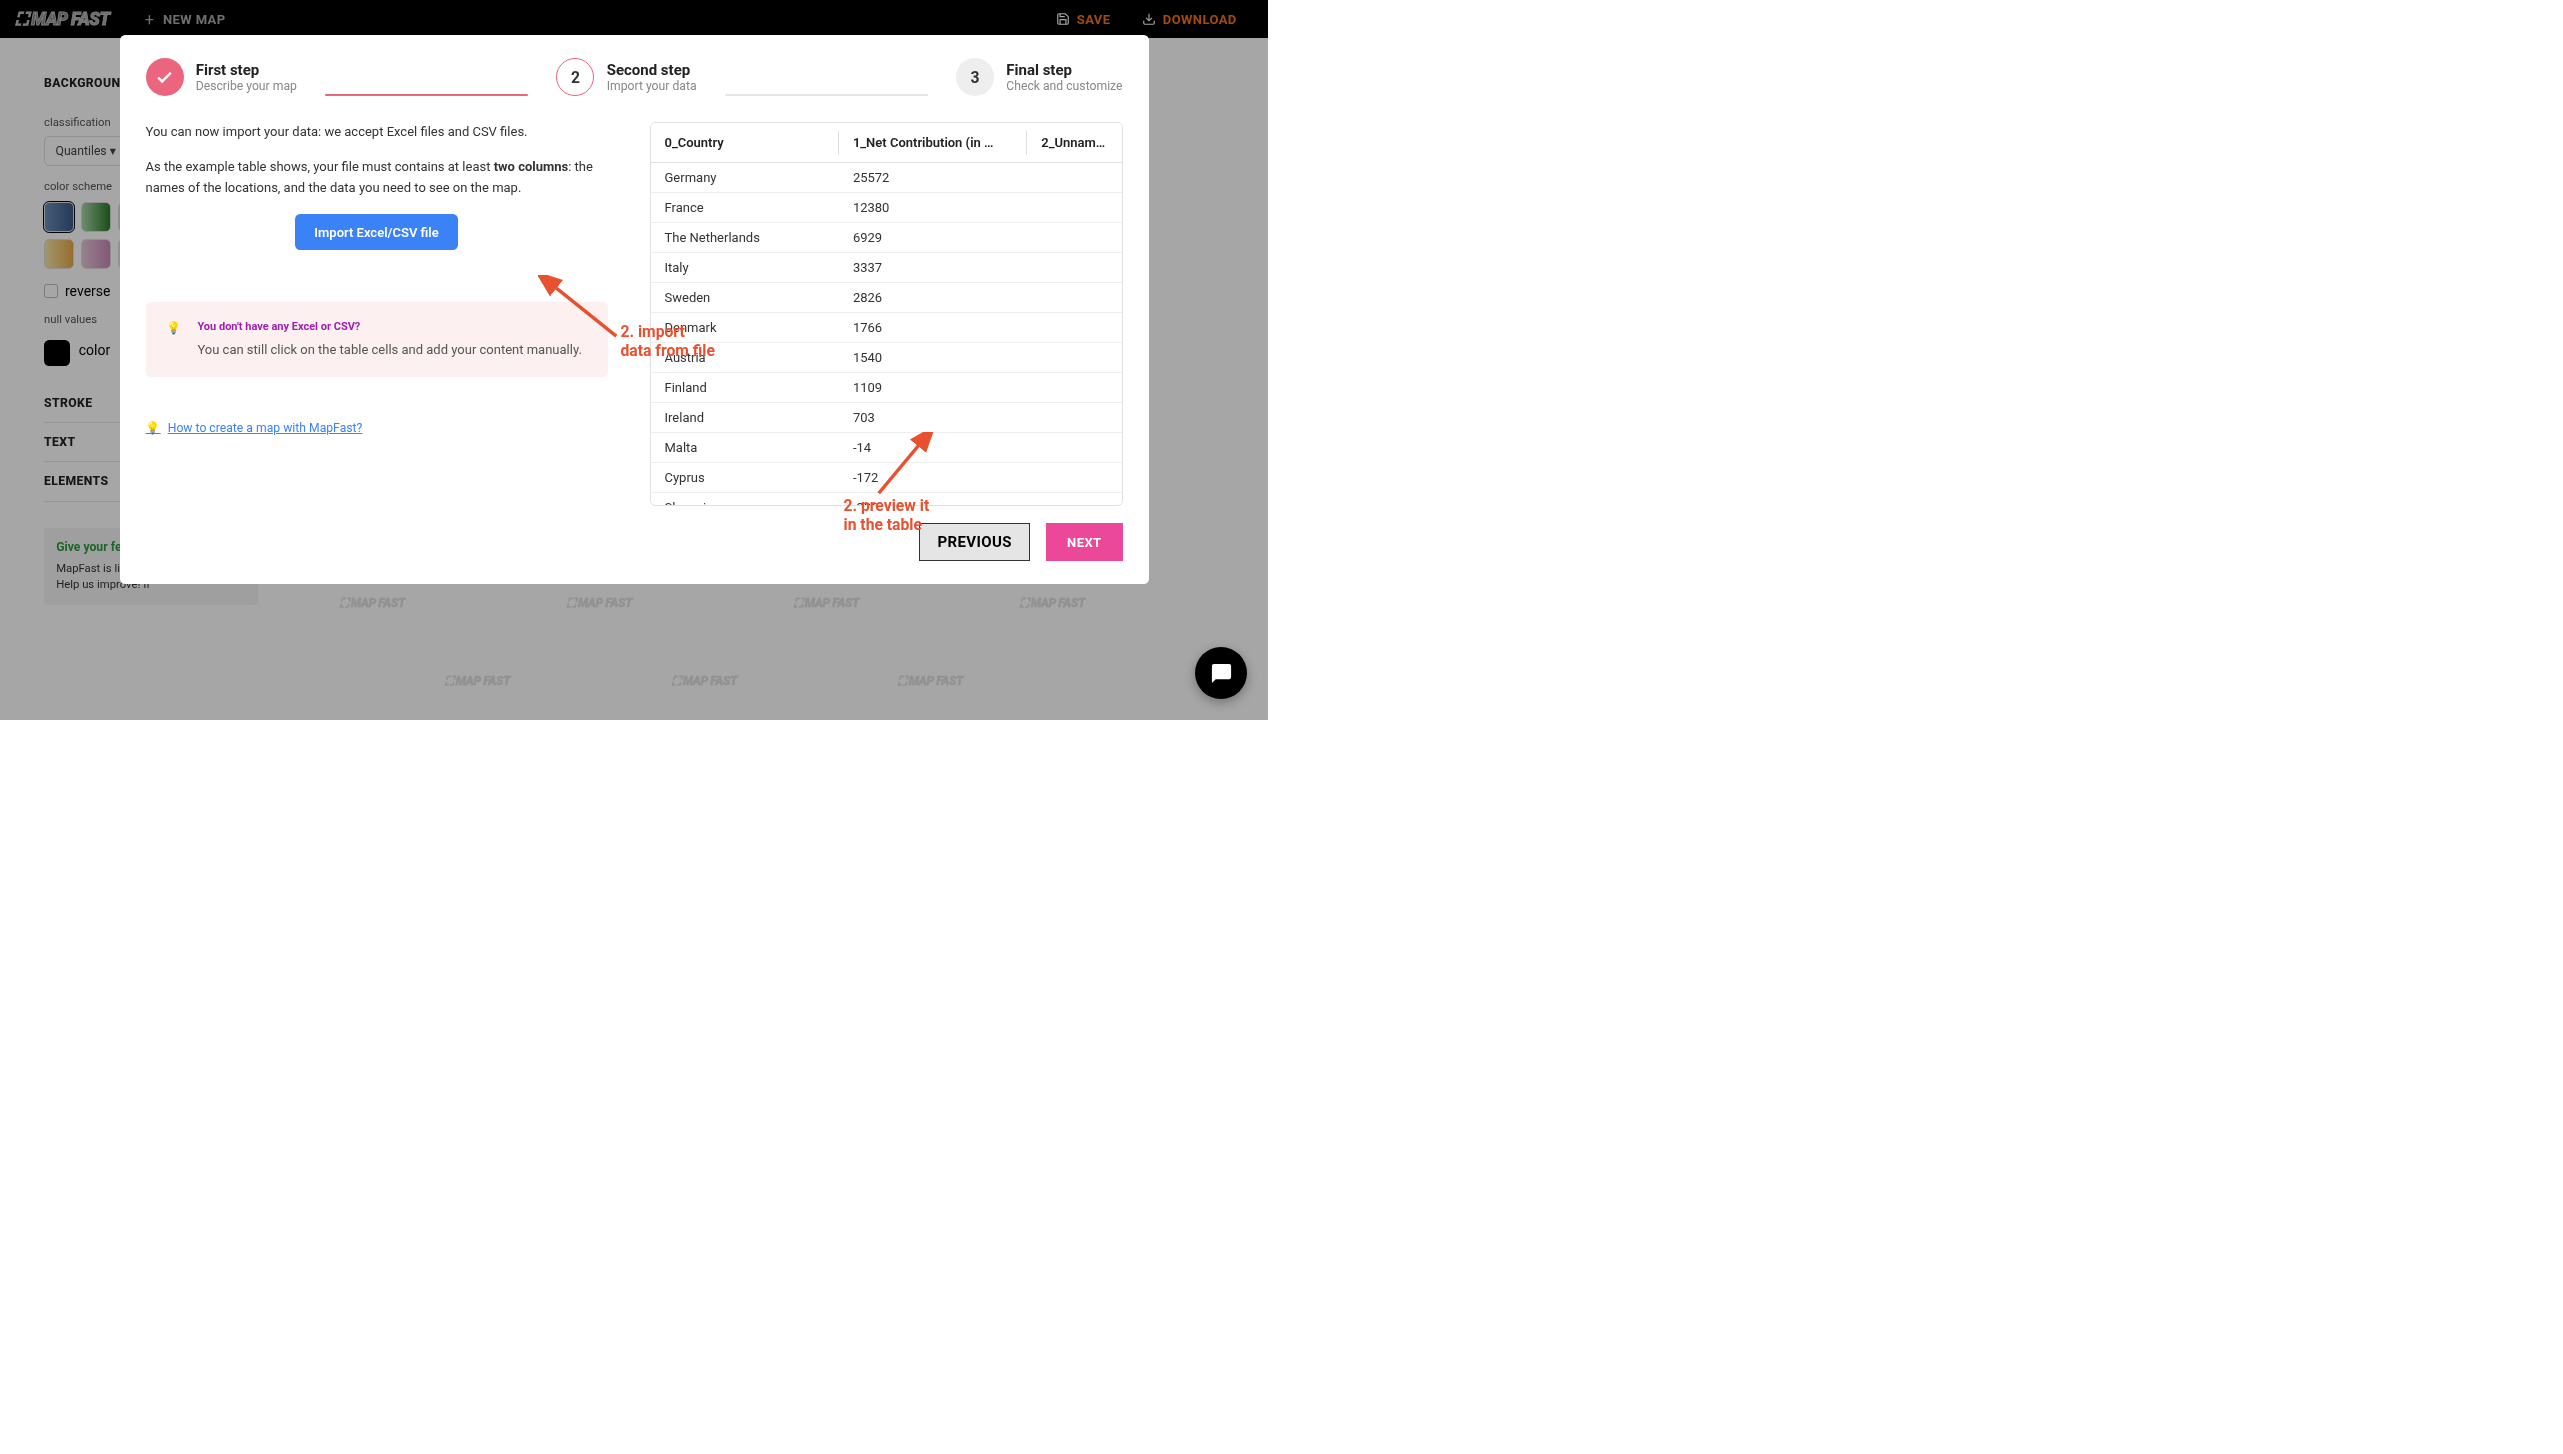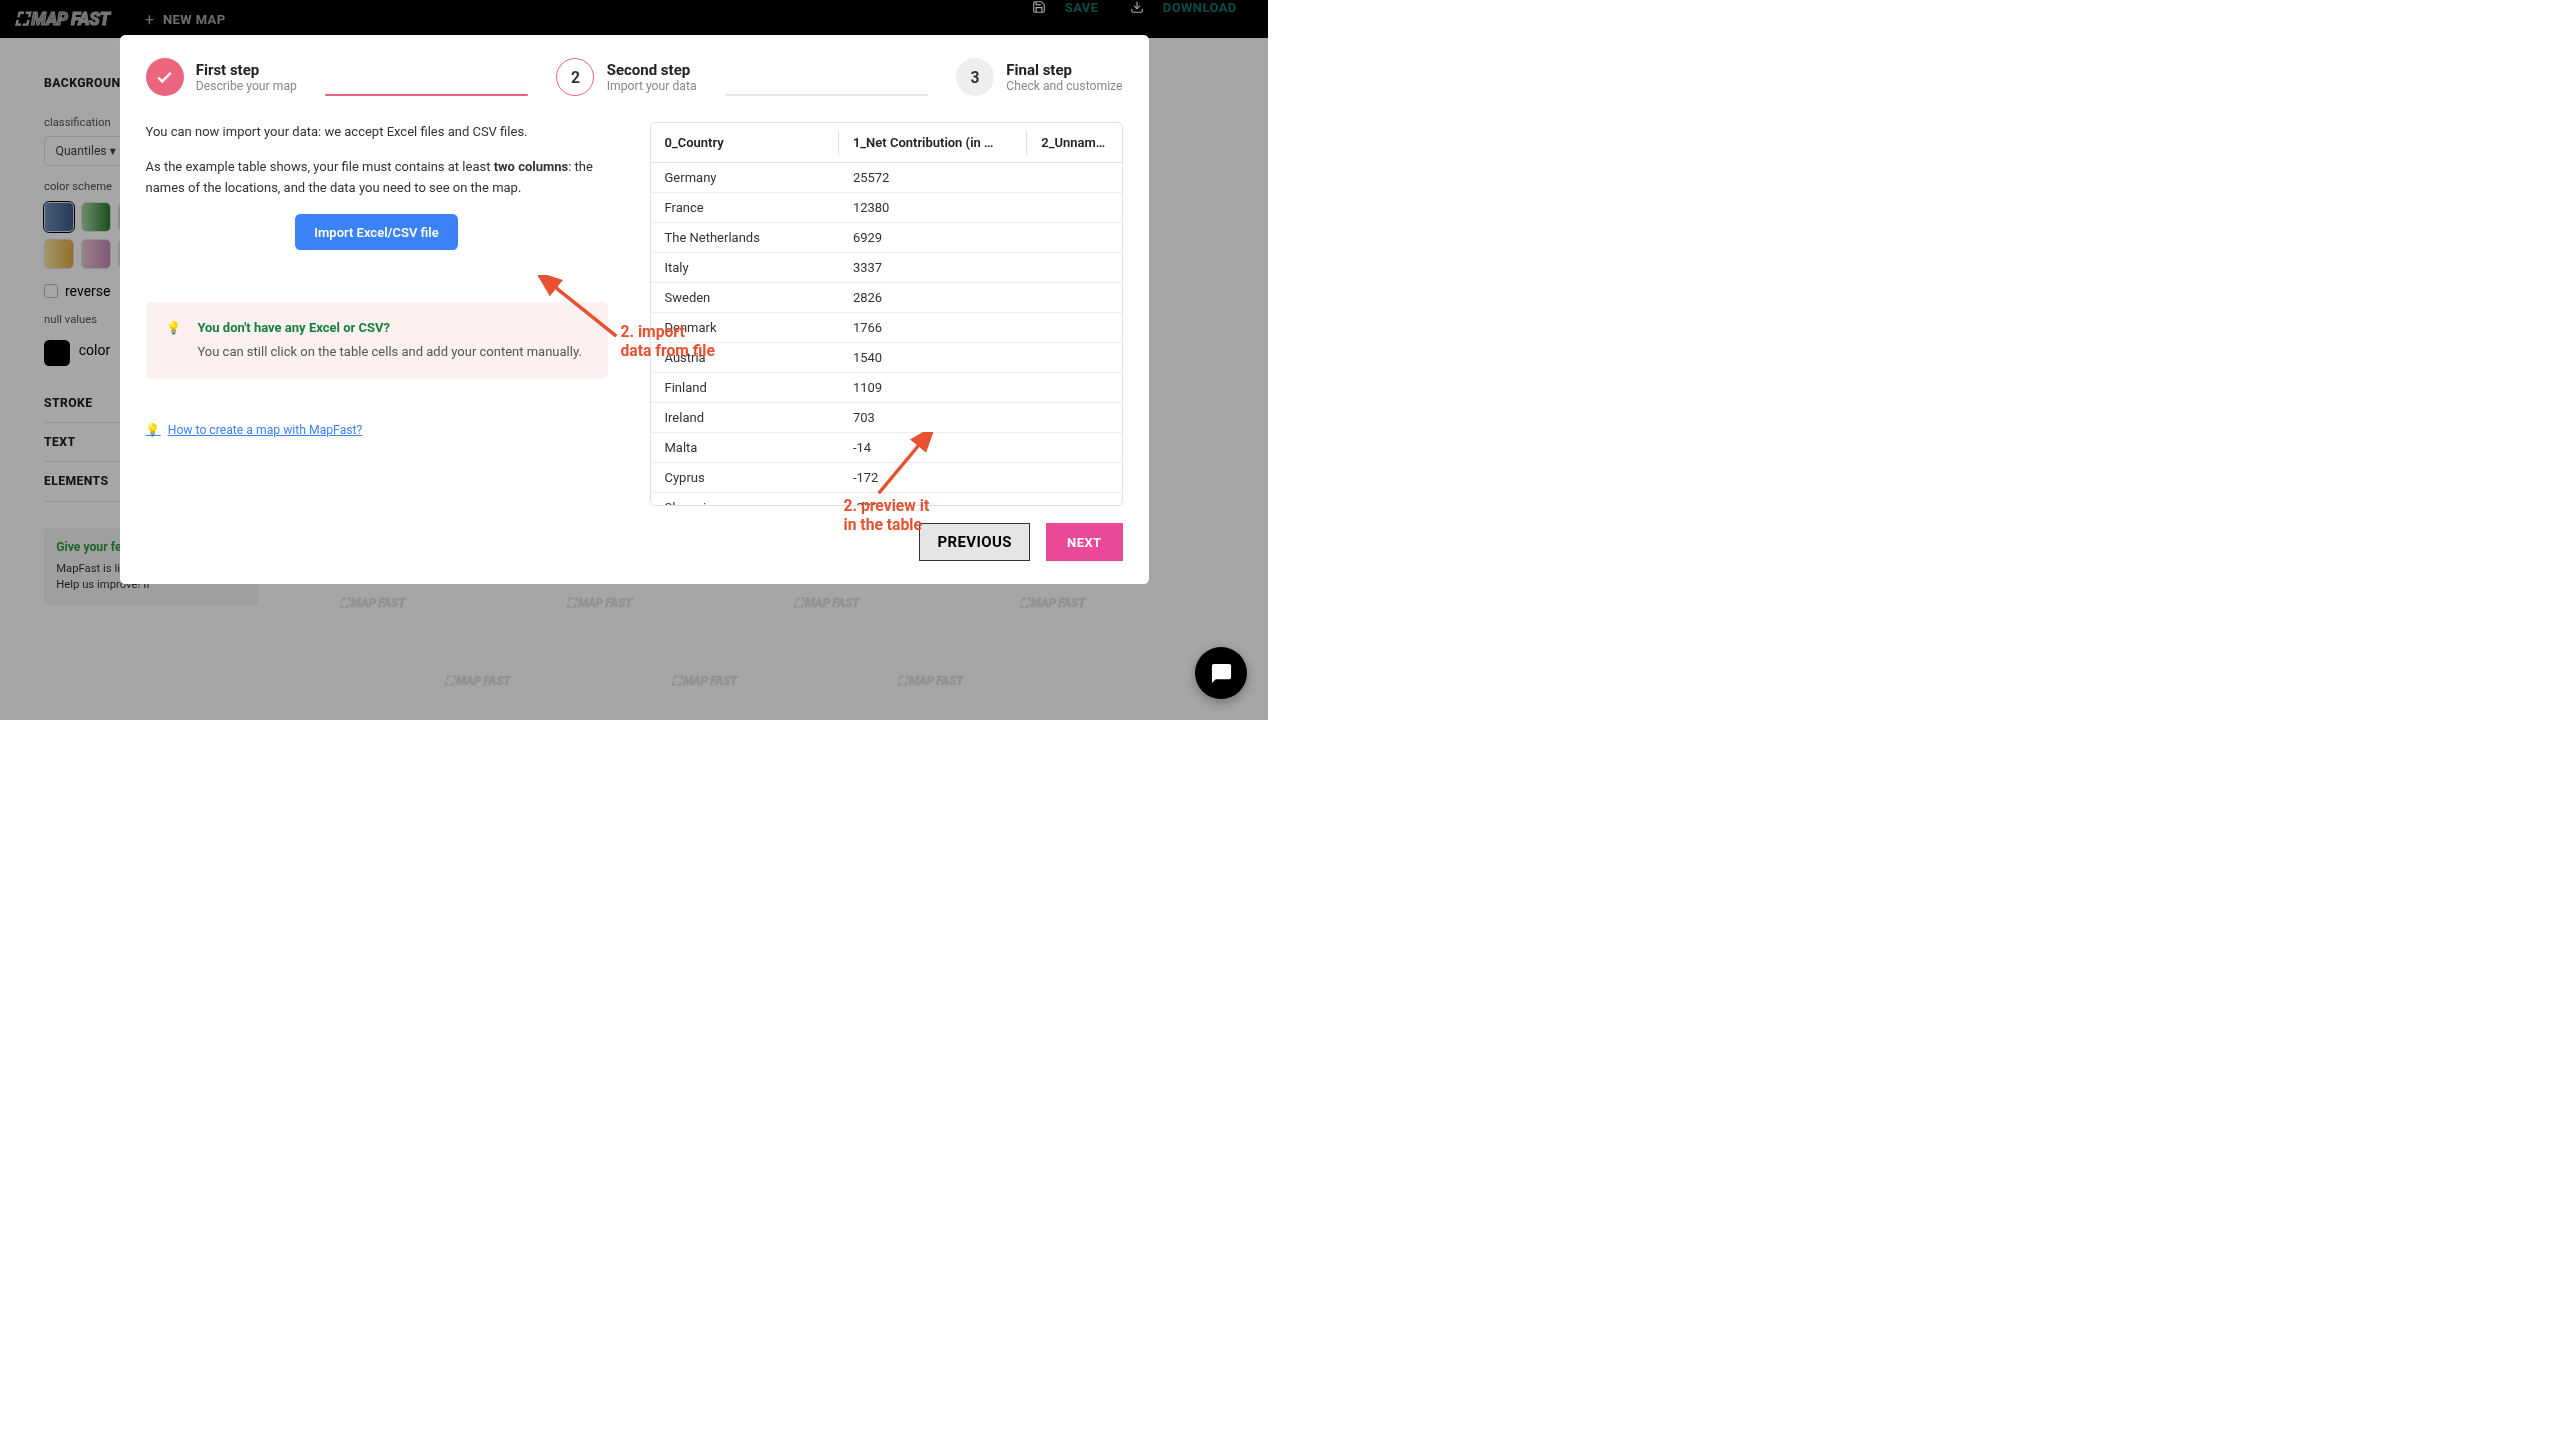--- a/index.html
+++ b/index.html
@@ -5,21 +5,21 @@
 * { margin: 0; padding: 0; box-sizing: border-box; font-family: -apple-system, BlinkMacSystemFont, "Segoe UI", Roboto, sans-serif; }
 body { width: 1268px; height: 720px; background: #fff; position: relative; overflow: hidden; }
 
 
 .header { height: 38px; background: #000; display: flex; align-items: center; padding: 0 15.7px; color: #fff; }
 .logo { font-weight: 900; font-style: italic; font-size: 17.4px; letter-spacing: -0.4px; color: #888; -webkit-text-stroke: 0.9px #bbb; }
 .logo .fast { color: #aaa; margin-left: 3.5px; }
 .new-map-btn { display: flex; align-items: center; gap: 8.7px; margin-left: 23px; color: #aaa; font-weight: 700; font-size: 13px; padding: 8.7px 12.2px; border-radius: 1.7px; cursor: pointer; letter-spacing: 0.4px; }
 .new-map-btn .plus { font-size: 15.7px; font-weight: 400; }
 .header-right { margin-left: auto; display: flex; background: #000; }
-.save-btn, .dl-btn { display: flex; gap: 19px; padding: 0 15.7px; height: 38px; color: #0f766e; font-weight: 700; font-size: 13px; cursor: pointer; letter-spacing: 0.4px; }
+.save-btn, .dl-btn { display: flex; align-items: center; gap: 7px; padding: 0 15.7px; height: 38px; color: #f97316; font-weight: 700; font-size: 13px; cursor: pointer; letter-spacing: 0.4px; }
 .save-btn svg, .dl-btn svg { width: 14px; height: 14px; }
 
 
 .sidebar { position: absolute; left: 0; top: 38px; width: 288px; height: calc(100% - 38px); background: #fff; padding: 26px 0 0 44px; }
 .panel-hdr { font-weight: 800; font-size: 12.2px; letter-spacing: 0.4px; padding: 12.2px 0; border-bottom: 0.9px solid #e5e5e5; color: #222; }
 .panel-hdr.no-border { border: none; }
 .field-label { font-size: 11.3px; color: #555; margin-top: 14px; }
 .quantiles { display: inline-block; margin-top: 7px; padding: 7px 10.5px; border: 0.9px solid #ddd; border-radius: 5.2px; font-size: 12.2px; color: #444; }
 .swatches { display: flex; flex-wrap: wrap; gap: 7px; margin-top: 8.7px; }
 .swatch { width: 30px; height: 30px; border-radius: 5.2px; border: 0.9px solid #ddd; }
@@ -53,21 +53,21 @@
 .step-line.done { background: #ec657f; }
 
 
 .modal-body { display: flex; gap: 42px; }
 .left-col { flex: 0 0 462px; }
 .intro-text { font-size: 13px; color: #333; line-height: 1.6; }
 .intro-text strong { font-weight: 700; }
 .import-btn { margin: 16px auto 0; display: block; background: #3b82f6; color: #fff; border: none; padding: 10.5px 19px; font-size: 13px; font-weight: 600; border-radius: 5.2px; cursor: pointer; }
 .hint-box { background: #fcf0f1; border-radius: 5.2px; padding: 17.4px 21px; margin-top: 52px; display: flex; gap: 15.7px; }
 .hint-box .bulb { color: #aaa; font-size: 12.2px; margin-top: 1.7px; }
-.hint-title { font-weight: 700; color: #15803d; font-size: 13px; }
+.hint-title { font-weight: 700; color: #a21caf; font-size: 11px; }
 .hint-body { font-size: 13px; color: #555; margin-top: 7px; line-height: 1.5; }
 .howto-link { display: flex; align-items: center; gap: 7px; margin-top: 44px; color: #3b82f6; font-size: 12.2px; text-decoration: underline; }
 .howto-link .bulb { color: #aaa; font-size: 12.2px; }
 
 
 .table-wrap { flex: 1; border: 0.9px solid #e0e0e0; border-radius: 5.2px; overflow: hidden; height: 384px; }
 table { width: 100%; border-collapse: collapse; font-size: 13px; }
 thead th { text-align: left; padding: 12.2px 14px; border-bottom: 0.9px solid #e0e0e0; font-weight: 600; color: #222; background: #fff; position: relative; white-space: nowrap; overflow: hidden; text-overflow: ellipsis; }
 thead th:not(:last-child)::after { content: ''; position: absolute; right: 0; top: 20%; height: 60%; width: 0.9px; background: #e0e0e0; }
 tbody td { padding: 7px 14px; border-bottom: 0.9px solid #eee; color: #333; }

